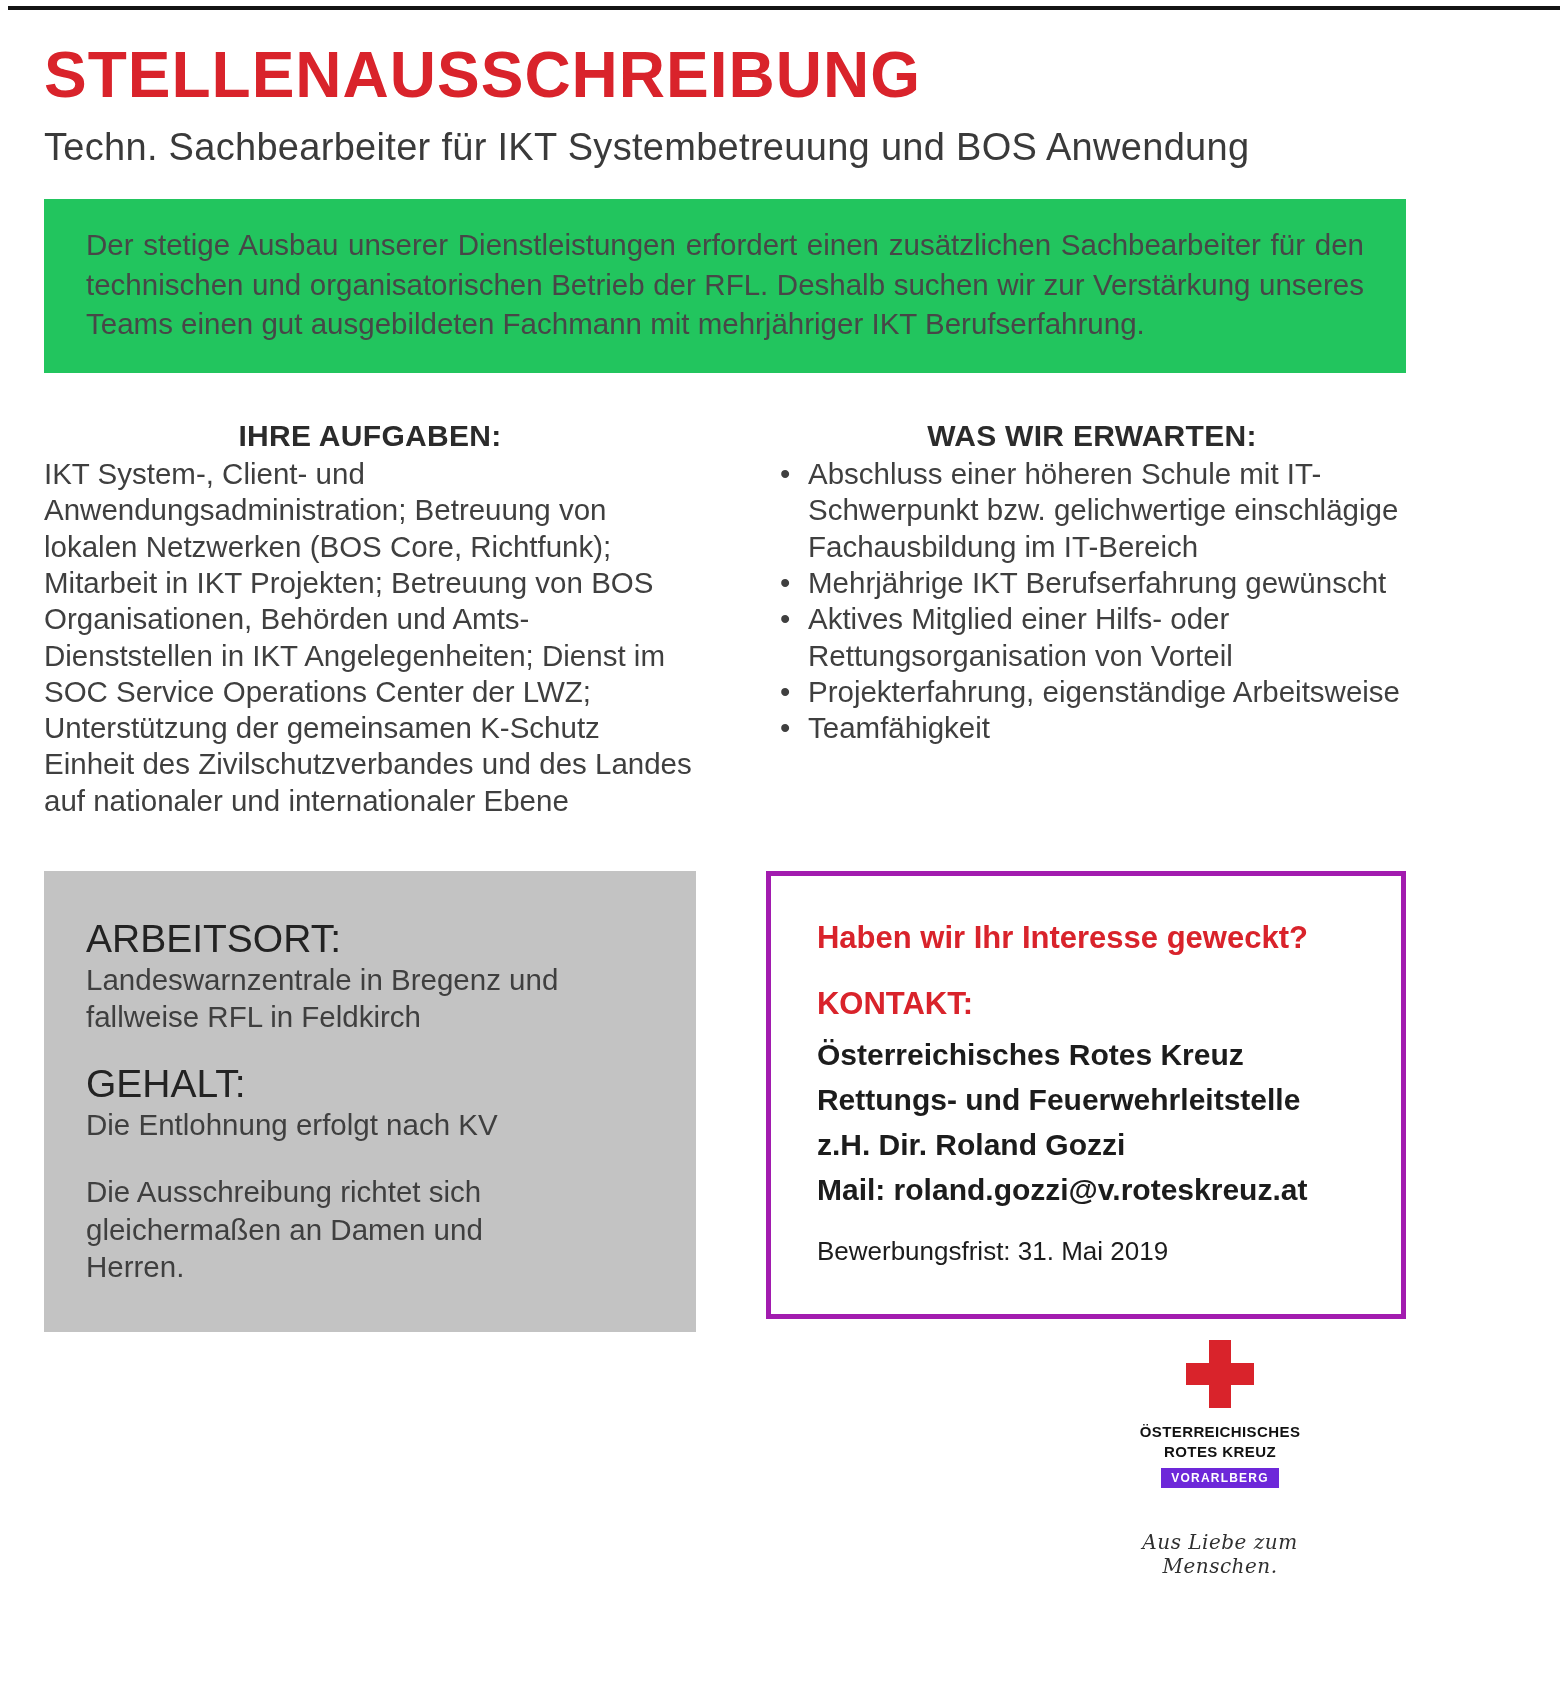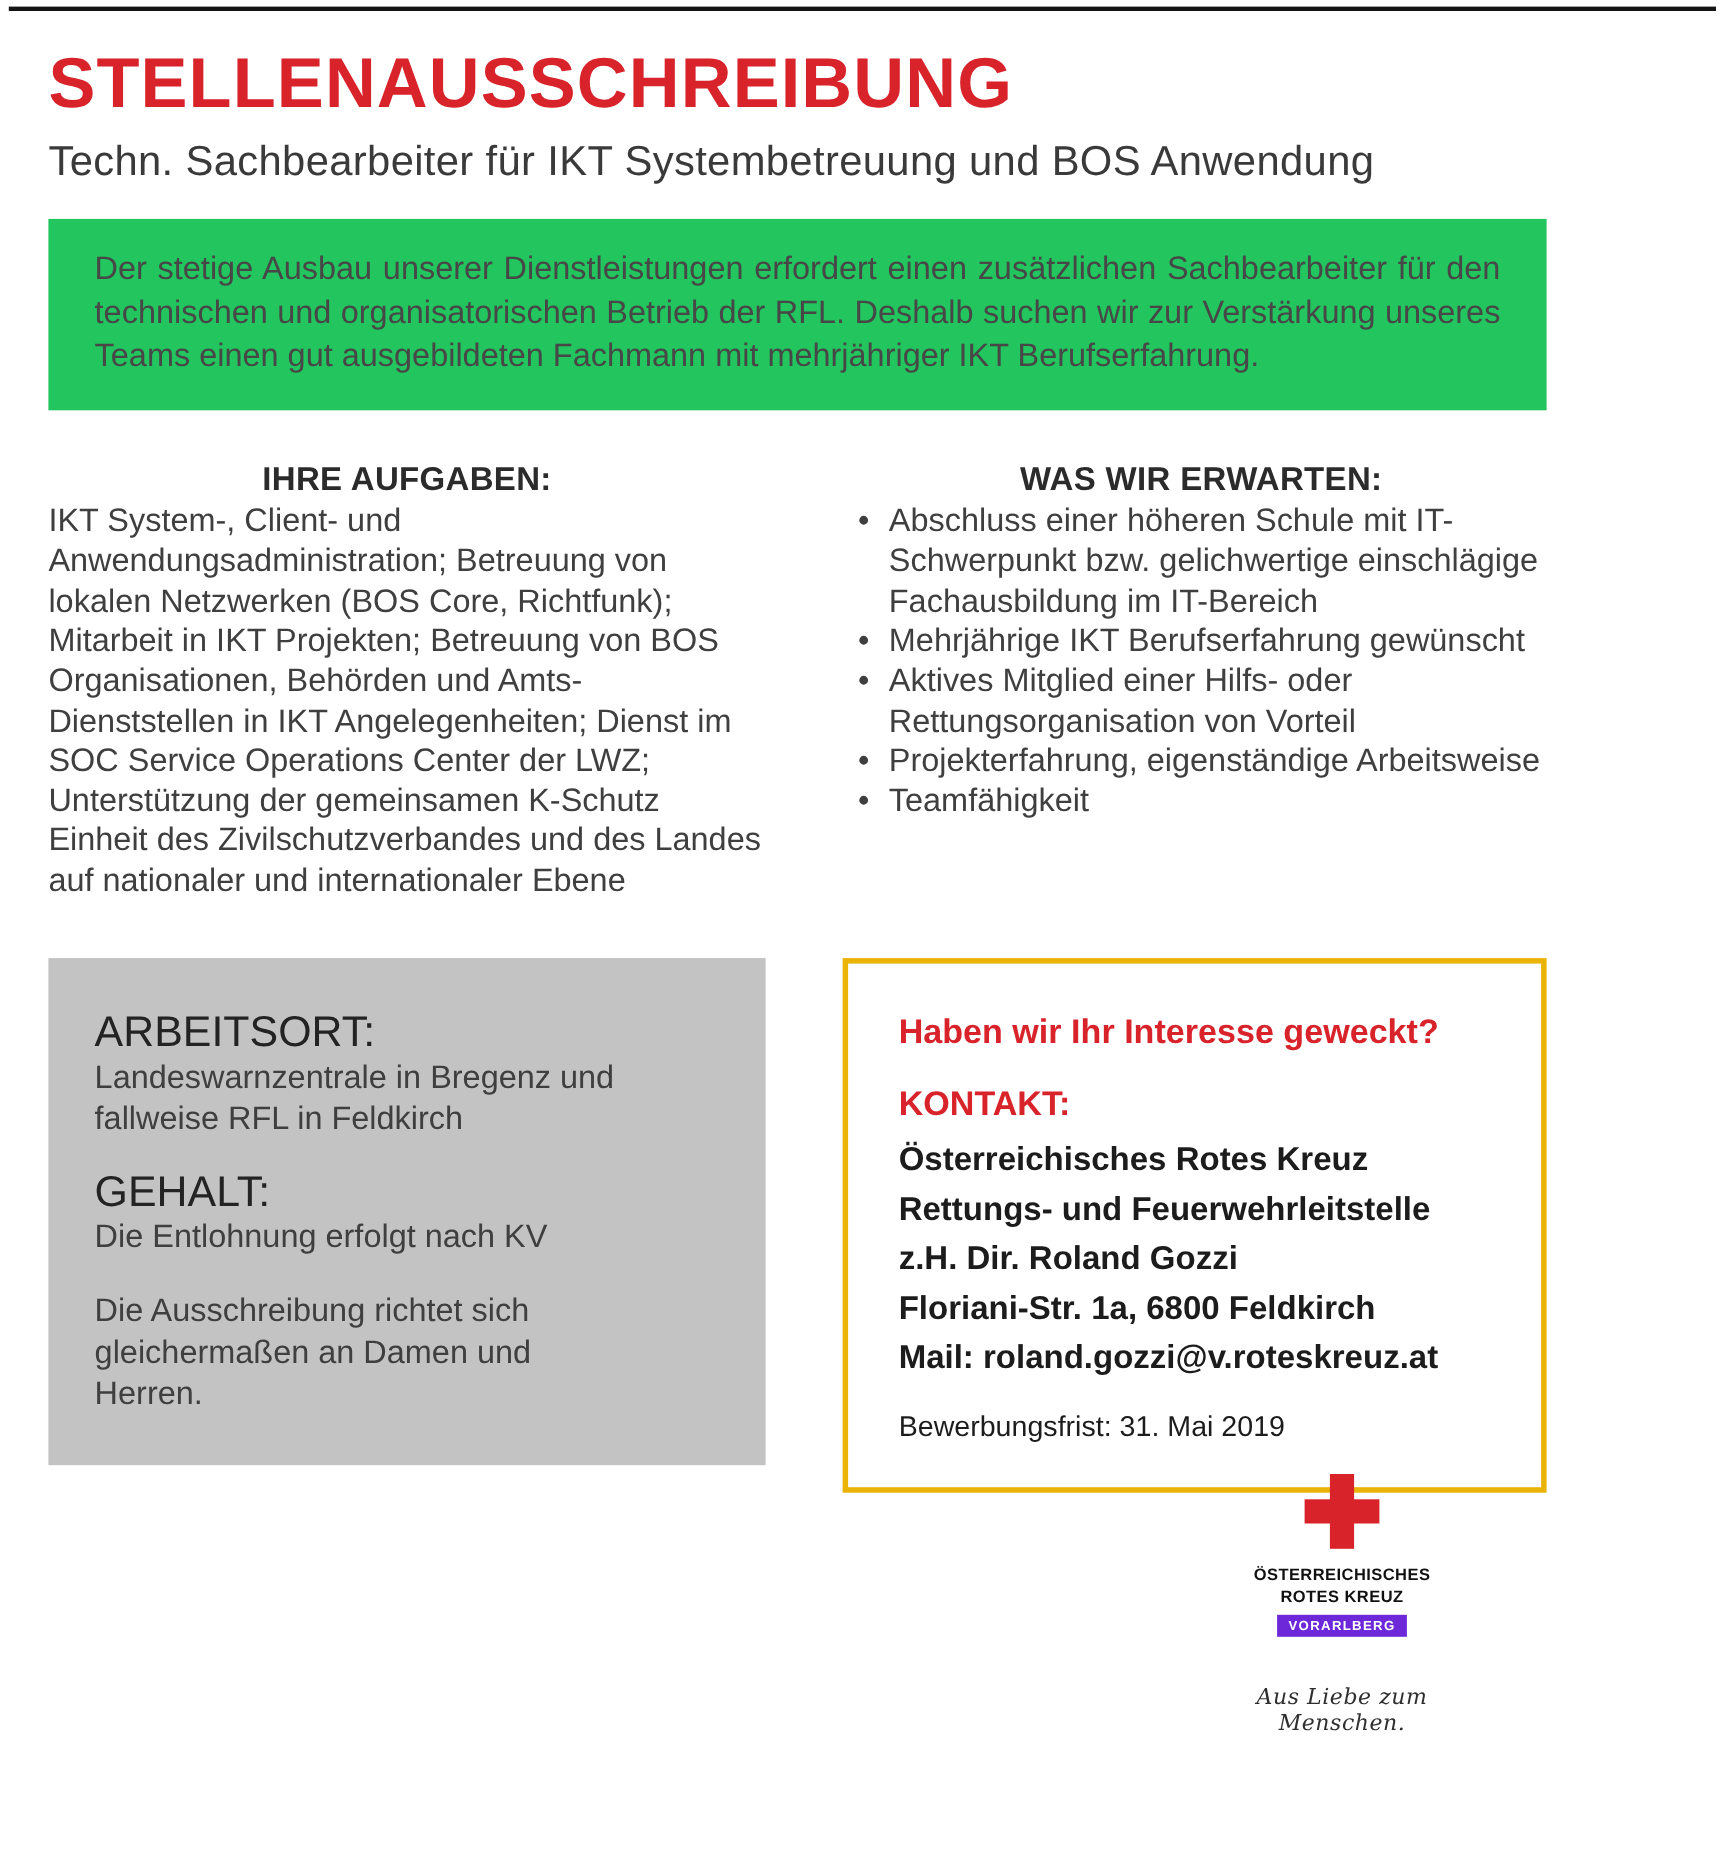--- a/index.html
+++ b/index.html
@@ -27,21 +27,21 @@
   ul.expect li::before { content:"\2022"; position:absolute; left:2px; }
 
   .bottom-row { display:flex; margin-top:52px; align-items:flex-start; }
   .details-box { background:#c3c3c3; width:654px; min-height:422px; padding:46px 42px; }
   .details-box h3 { font-size:39px; color:#232323; font-weight:normal; }
   .details-box p { font-size:29.5px; line-height:1.27; color:#3f3f3f; }
   .details-box .gap-sm { height:26px; }
   .details-box .gap-lg { height:30px; }
   .details-box .equality { width:480px; }
 
-  .contact-box { border:5px solid #eab308; width:642px; min-height:448px; margin-left:70px; padding:44px 46px 40px 46px; background:#fff; }
+  .contact-box { border:5px solid #a21caf; width:642px; min-height:448px; margin-left:70px; padding:44px 46px 40px 46px; background:#fff; }
   .interest { color:#d9232b; font-weight:bold; font-size:31px; }
   .kontakt { color:#d9232b; font-weight:bold; font-size:31px; margin-top:30px; }
   .contact-lines { margin-top:10px; }
   .contact-line { font-weight:bold; color:#1c1c1c; font-size:30px; line-height:1.5; }
   .deadline { font-weight:normal; color:#1c1c1c; font-size:26px; margin-top:24px; }
 
   .logo-area { position:absolute; left:1108px; top:1340px; width:224px; text-align:center; }
   .cross { width:68px; height:68px; position:relative; margin:0 auto 14px auto; }
   .cross::before { content:""; position:absolute; left:23px; top:0; width:22px; height:68px; background:#d9232b; }
   .cross::after { content:""; position:absolute; left:0; top:23px; width:68px; height:22px; background:#d9232b; }
@@ -91,21 +91,20 @@
       <p class="equality">Die Ausschreibung richtet sich gleichermaßen an Damen und Herren.</p>
     </div>
 
     <div class="contact-box">
       <p class="interest">Haben wir Ihr Interesse geweckt?</p>
       <p class="kontakt">KONTAKT:</p>
       <div class="contact-lines">
         <p class="contact-line">Österreichisches Rotes Kreuz</p>
         <p class="contact-line">Rettungs- und Feuerwehrleitstelle</p>
         <p class="contact-line">z.H. Dir. Roland Gozzi</p>
-        <p class="contact-line">Floriani-Str. 1a, 6800 Feldkirch</p>
         <p class="contact-line">Mail: roland.gozzi@v.roteskreuz.at</p>
       </div>
       <p class="deadline">Bewerbungsfrist: 31. Mai 2019</p>
     </div>
   </div>
 
 </div>
 
 <div class="logo-area">
   <div class="cross"></div>

